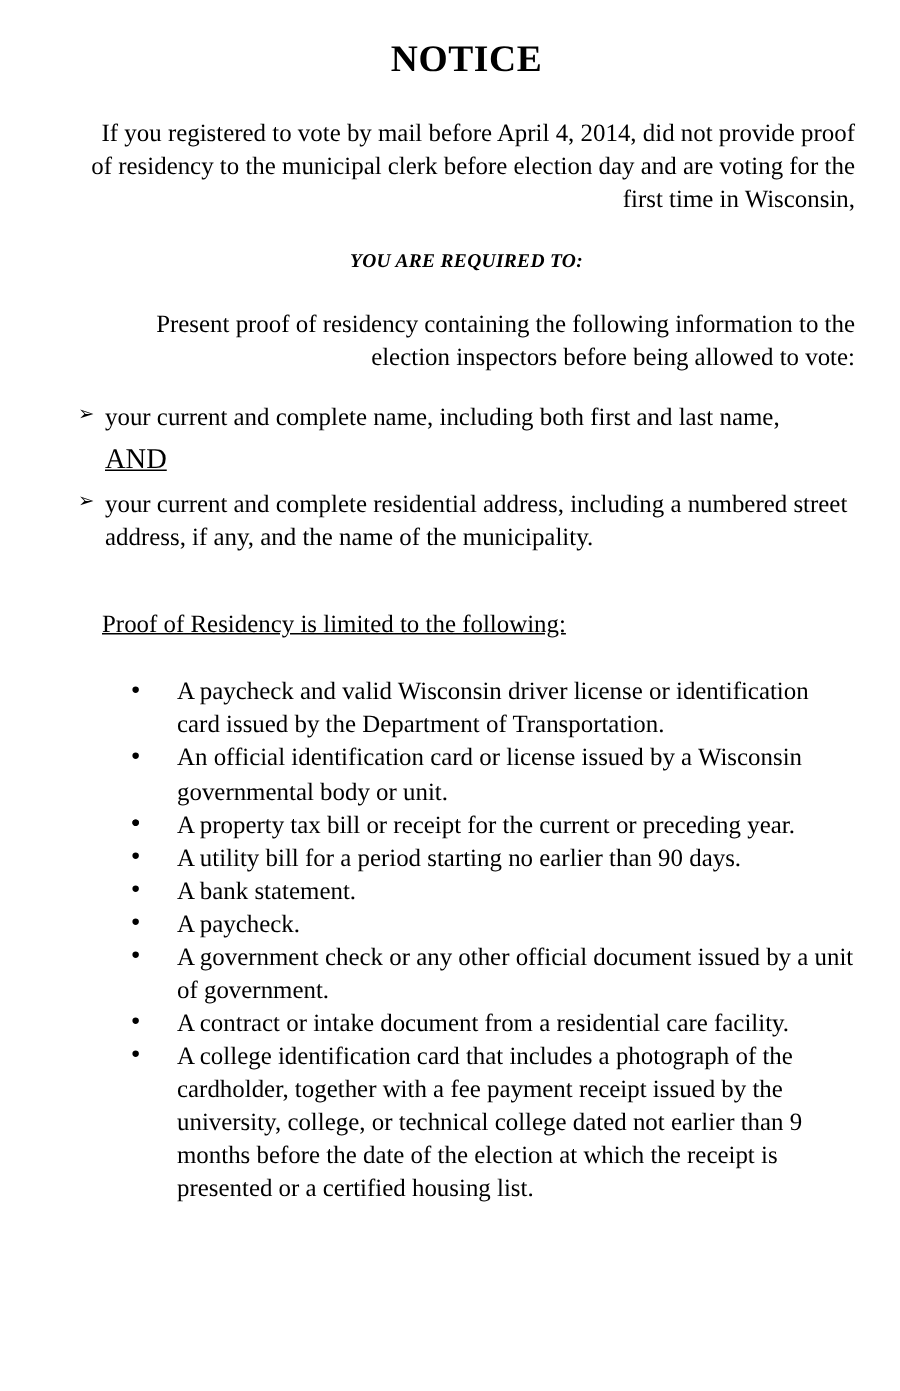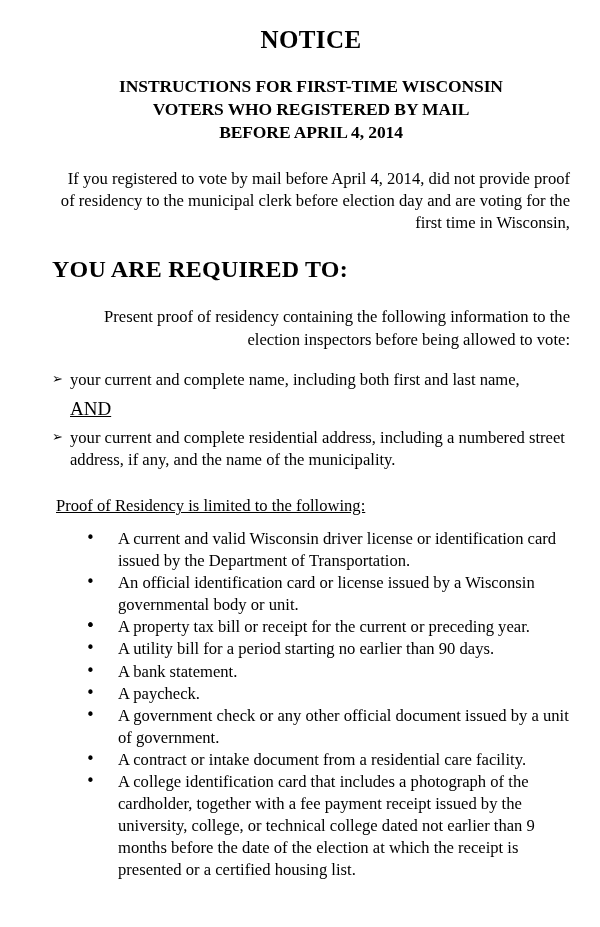--- a/index.html
+++ b/index.html
@@ -44,25 +44,27 @@
     font-weight: bold;
     font-size: 17.5px;
     line-height: 1.33;
     margin: 0;
     padding-top: 21px;
     letter-spacing: -0.1px;
   }
   .subtitle-block .line { display: block; white-space: nowrap; }
 
   .required-heading {
+    text-align: center;
     font-weight: bold;
-    font-size: 24px;
+    font-size: 13px;
     margin: 0;
     padding-top: 22px;
     letter-spacing: 0.2px;
+    font-style: italic;
   }
 
   
   .body-para {
     font-size: 16.6px;
     line-height: 1.33;
     margin: 0;
     text-align: right;
   }
   .intro-para { padding-top: 24px; }
@@ -94,21 +96,21 @@
     font-size: 19px;
     line-height: 1.33;
     margin: 5px 0 6px 0;
   }
   .and-line .u { text-decoration: underline; }
 
   
   .proof-heading {
     font-size: 16.6px;
     line-height: 1.33;
-    margin: 4px;
+    margin: 16px;
     padding-top: 20px;
     text-decoration: underline;
   }
 
   
   .dot-list {
     list-style: none;
     margin: 0;
     padding: 7px 0 0 0;
     font-size: 16.6px;
@@ -151,25 +153,20 @@
   .footer-text .form-id { font-weight: bold; }
 </style>
 </head>
 <body>
 
 <div class="page">
   <div class="content">
 
     <h1 class="notice-title">NOTICE</h1>
 
-    <h2 class="subtitle-block">
-      <span class="line">INSTRUCTIONS FOR FIRST-TIME WISCONSIN</span>
-      <span class="line">VOTERS WHO REGISTERED BY MAIL</span>
-      <span class="line">BEFORE APRIL 4, 2014</span>
-    </h2>
 
     <p class="body-para intro-para">If you registered to vote by mail before April 4, 2014, did not provide proof of residency to the municipal clerk before election day and are voting for the first time in Wisconsin,</p>
 
     <h3 class="required-heading">YOU ARE REQUIRED TO:</h3>
 
     <p class="body-para present-para">Present proof of residency containing the following information to the election inspectors before being allowed to vote:</p>
 
     <ul class="arrow-list">
       <li class="arrow-item">
         <span class="arrow-icon">➢</span>
@@ -186,21 +183,21 @@
         <span class="arrow-icon">➢</span>
         <span>your current and complete residential address, including a numbered street address, if any, and the name of the municipality.</span>
       </li>
     </ul>
 
     <p class="proof-heading">Proof of Residency is limited to the following:</p>
 
     <ul class="dot-list">
       <li class="dot-item">
         <span class="dot-icon">•</span>
-        <span>A current and valid Wisconsin driver license or identification card issued by the Department of Transportation.</span>
+        <span>A paycheck and valid Wisconsin driver license or identification card issued by the Department of Transportation.</span>
       </li>
       <li class="dot-item">
         <span class="dot-icon">•</span>
         <span>An official identification card or license issued by a Wisconsin governmental body or unit.</span>
       </li>
       <li class="dot-item">
         <span class="dot-icon">•</span>
       </li>
       <li class="dot-item">
         <span class="dot-icon">•</span>

